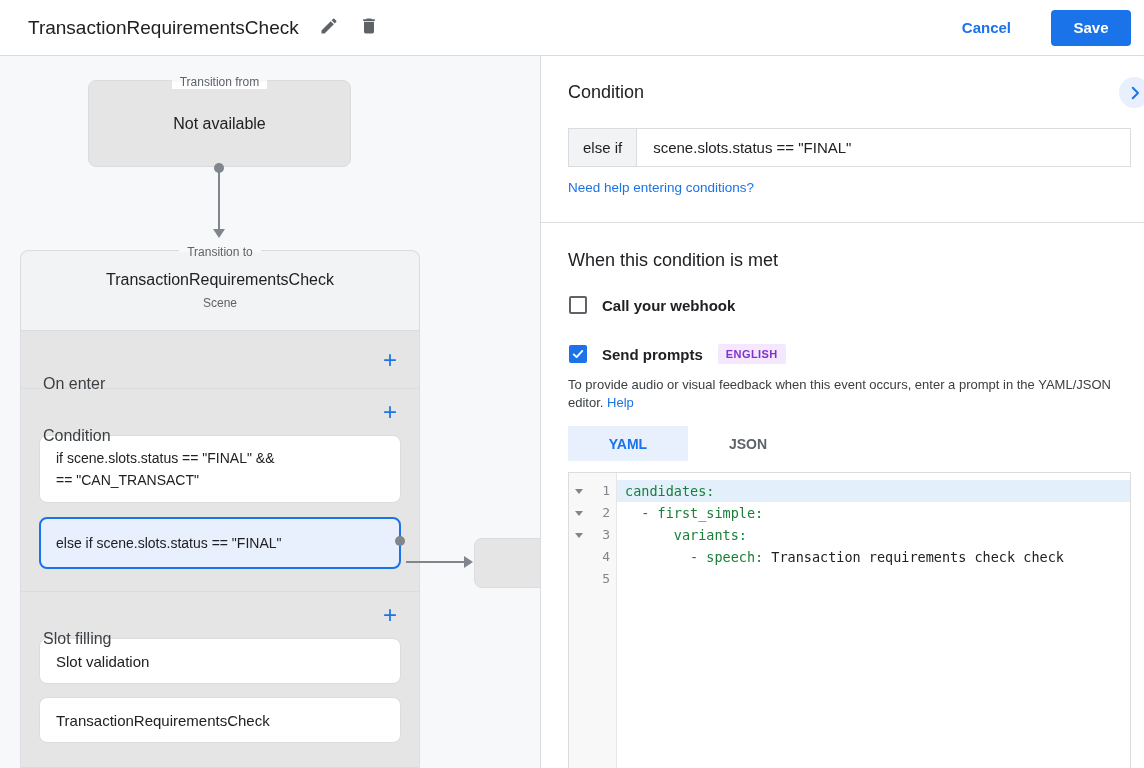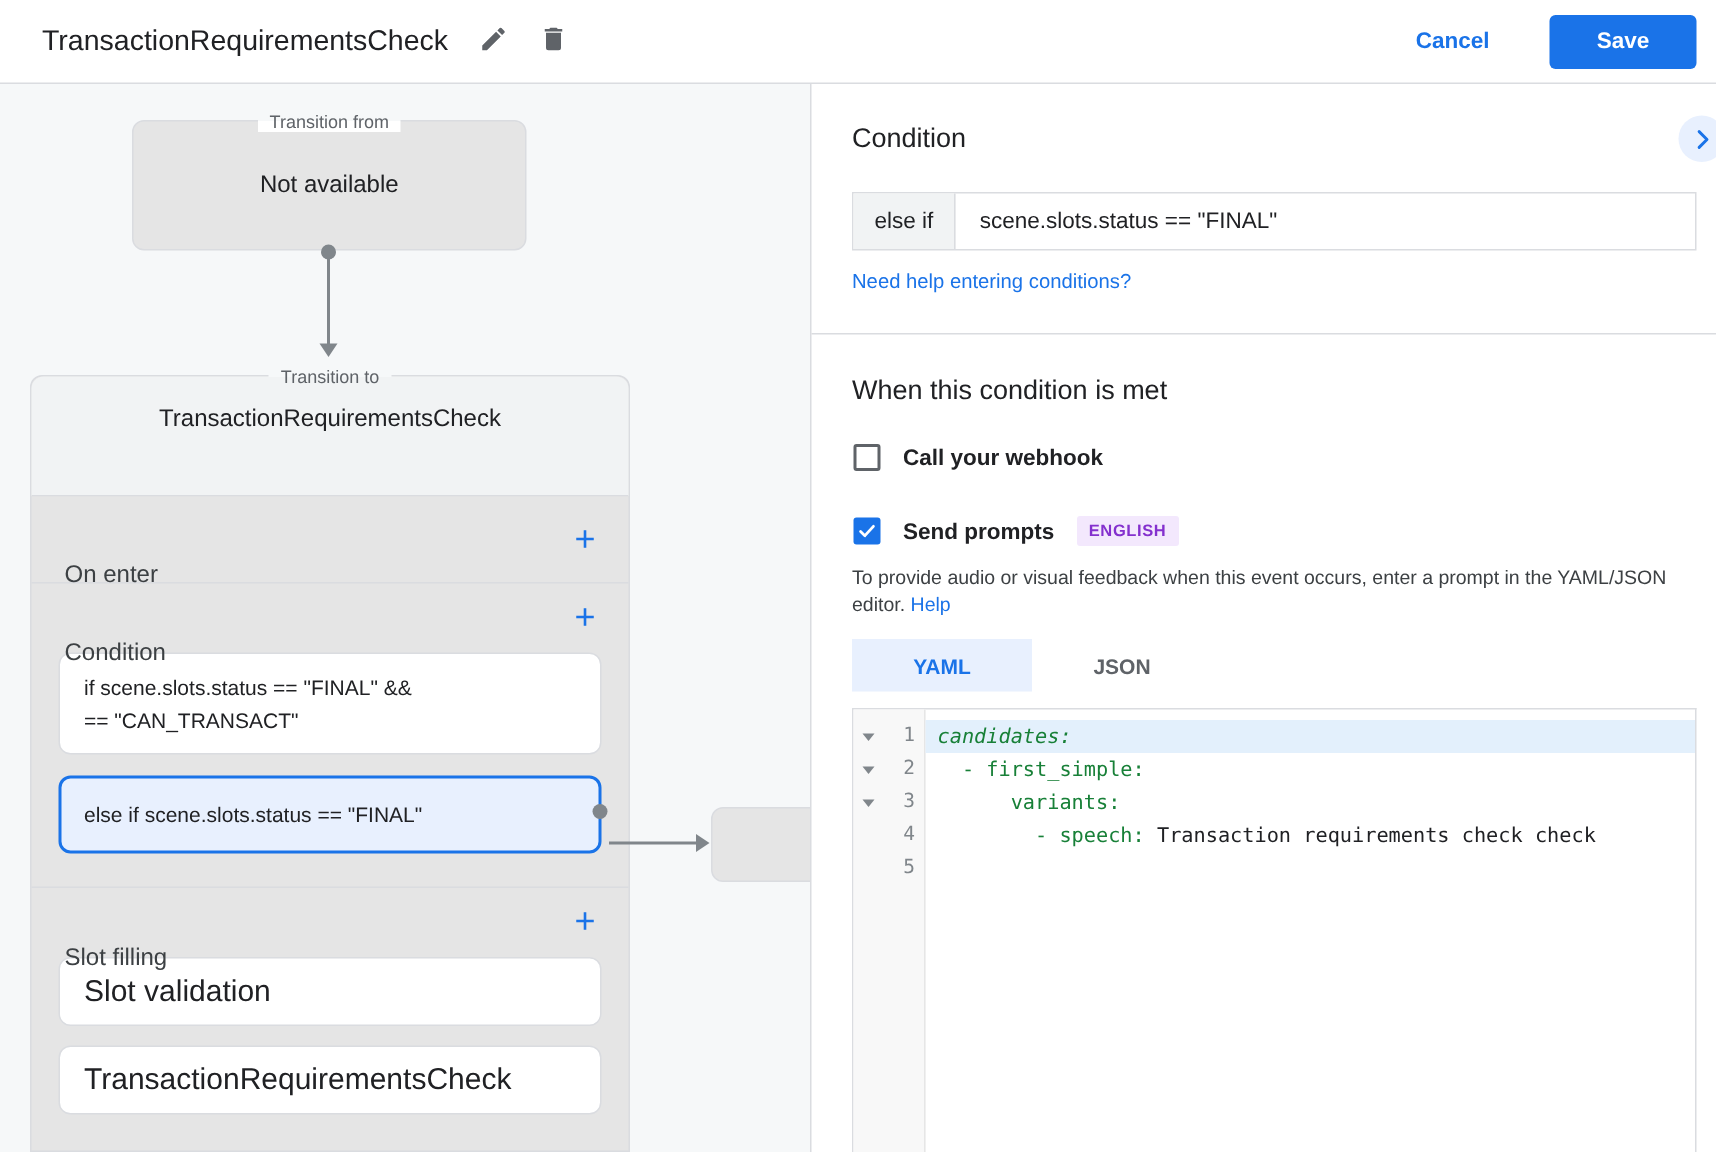--- a/index.html
+++ b/index.html
@@ -9,21 +9,21 @@
   
   #topbar { position:absolute; left:0; top:0; width:1144px; height:56px; background:#fff;
             border-bottom:1px solid #dadce0; display:flex; align-items:center; z-index:20; }
   #topbar .title { margin-left:28px; font-size:19px; color:#202124; }
   .icon-btn { width:36px; height:36px; border:none; background:transparent; cursor:pointer;
               display:flex; align-items:center; justify-content:center; }
   .icon-btn svg { fill:#5f6368; }
   #topbar .spacer { flex:1; }
   .cancel-btn { border:none; background:transparent; color:#1a73e8; font-size:15px;
                 font-weight:600; margin-right:40px; cursor:pointer; font-family:inherit; }
-  .save-btn { background:#1a73e8; color:#fff; border:none; border-radius:4px; width:98px;
+  .save-btn { background:#1a73e8; color:#fff; border:none; border-radius:4px; width:80px;
               height:36px; font-size:15px; font-weight:600; margin-right:13px; cursor:pointer;
               font-family:inherit; }
 
   
   #diagram { position:absolute; left:0; top:56px; width:540px; height:712px;
              background:#f6f8f9; overflow:hidden; z-index:1; }
   .node-box { position:absolute; background:#e5e5e5; border:1px solid #dadce0; border-radius:8px; }
   .node-label { position:absolute; top:-9px; left:0; right:0; text-align:center; }
   .node-label span { display:inline-block; font-size:12px; color:#5f6368; padding:0 8px; }
   .label-on-white { background:linear-gradient(to bottom,#f6f8f9 50%,#ffffff 50%); }
@@ -54,21 +54,21 @@
   .section-head { display:flex; align-items:center; justify-content:space-between;
                   padding:0 22px; height:46px; }
   .row-label { font-size:16px; color:#3c4043;margin-top:48px; }
   .plus-btn { border:none; background:transparent; color:#1a73e8; font-size:24px;
               font-weight:300; line-height:20px; cursor:pointer; padding:0; }
   .cond-box { margin:0 18px; background:#fff; border:1px solid #dadce0; border-radius:8px;
               padding:11px 16px; font-size:14px; color:#202124; line-height:22px; cursor:pointer; }
   .cond-box.selected { border:2px solid #1a73e8; background:#e8f0fe; margin-top:14px;
                        padding:13px 15px; position:relative; }
   .slot-box { margin:0 18px; background:#fff; border:1px solid #dadce0; border-radius:8px;
-              height:46px; display:flex; align-items:center; padding:0 16px; font-size:20px;
+              height:46px; display:flex; align-items:center; padding:0 16px; font-size:15px;
               color:#202124; cursor:pointer; }
   #target-box { left:474px; top:482px; width:90px; height:50px; }
 
   
   #panel { position:absolute; left:540px; top:56px; width:604px; height:712px; background:#fff;
            border-left:1px solid #dadce0; z-index:10; }
   #panel-heading { position:absolute; left:27px; top:26px; font-size:18px; color:#202124; }
   #expand-btn { position:absolute; left:578px; top:21px; width:31px; height:31px; border:none;
                 border-radius:50%; background:#e8f0fe; cursor:pointer; display:flex;
                 align-items:center; justify-content:center; }
@@ -104,21 +104,21 @@
   #gutter-bg { position:absolute; left:0; top:0; bottom:0; width:48px; background:#f8f8f8;
                border-right:1px solid #e6e6e6; }
   #ed-lines { position:absolute; left:0; top:7px; right:0; }
   .ed-row { display:flex; height:22px; line-height:22px; }
   .ed-gutter { width:48px; flex:0 0 auto; display:flex; align-items:center; position:relative; }
   .fold { width:0; height:0; border-left:4px solid transparent; border-right:4px solid transparent;
           border-top:5px solid #80868b; margin-left:6px; cursor:pointer; }
   .fold.hidden { visibility:hidden; }
   .lnum { position:absolute; right:7px; color:#80868b; font-size:13px; }
   .ed-code { flex:1; white-space:pre; padding-left:8px; }
-  .ed-row.active-line .ed-code { background:#e3f0fc;font-style:italic; }
+  .ed-row.active-line .ed-code { background:#e3f0fc; }
   .tok-key { color:#188038; }
   .tok-val { color:#202124; }
 </style>
 </head>
 <body>
 
 <div id="topbar">
   <div class="title">TransactionRequirementsCheck</div>
   <button class="icon-btn" style="margin-left:12px;">
     <span>
@@ -151,20 +151,21 @@
   <div class="conn-dot" style="left:214px; top:107px;"></div>
   <div class="conn-vline" style="left:218px; top:112px; height:62px;"></div>
   <div class="arrow-down" style="left:213px; top:173px;"></div>
 
   <div class="node-box" id="scene-card">
     <div class="node-label">
       <span class="label-on-gray">Transition to</span>
     </div>
     <div id="scene-header">
       <div class="scene-title">TransactionRequirementsCheck</div>
+      <div class="scene-sub">Scene</div>
     </div>
 
     <div class="card-row">
       <span class="row-label">On enter</span>
       <button class="plus-btn">+</button>
     </div>
 
     <div class="card-section">
       <div class="section-head">
         <span class="row-label">Condition</span>

